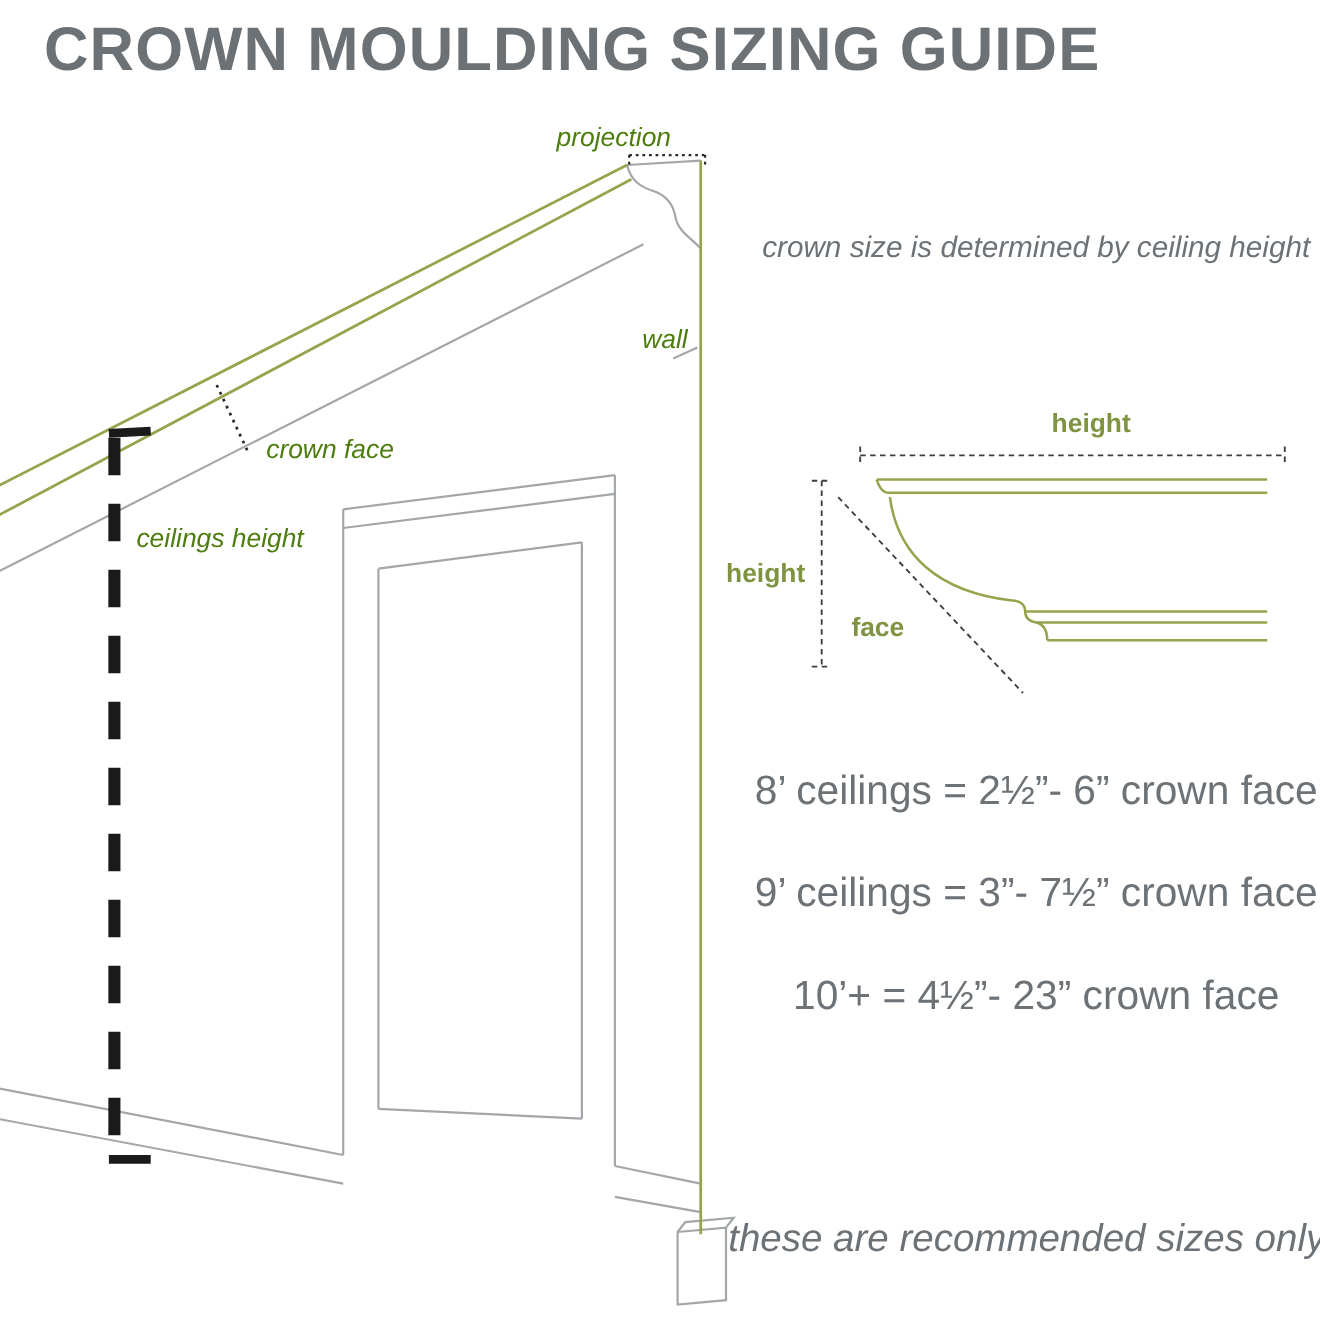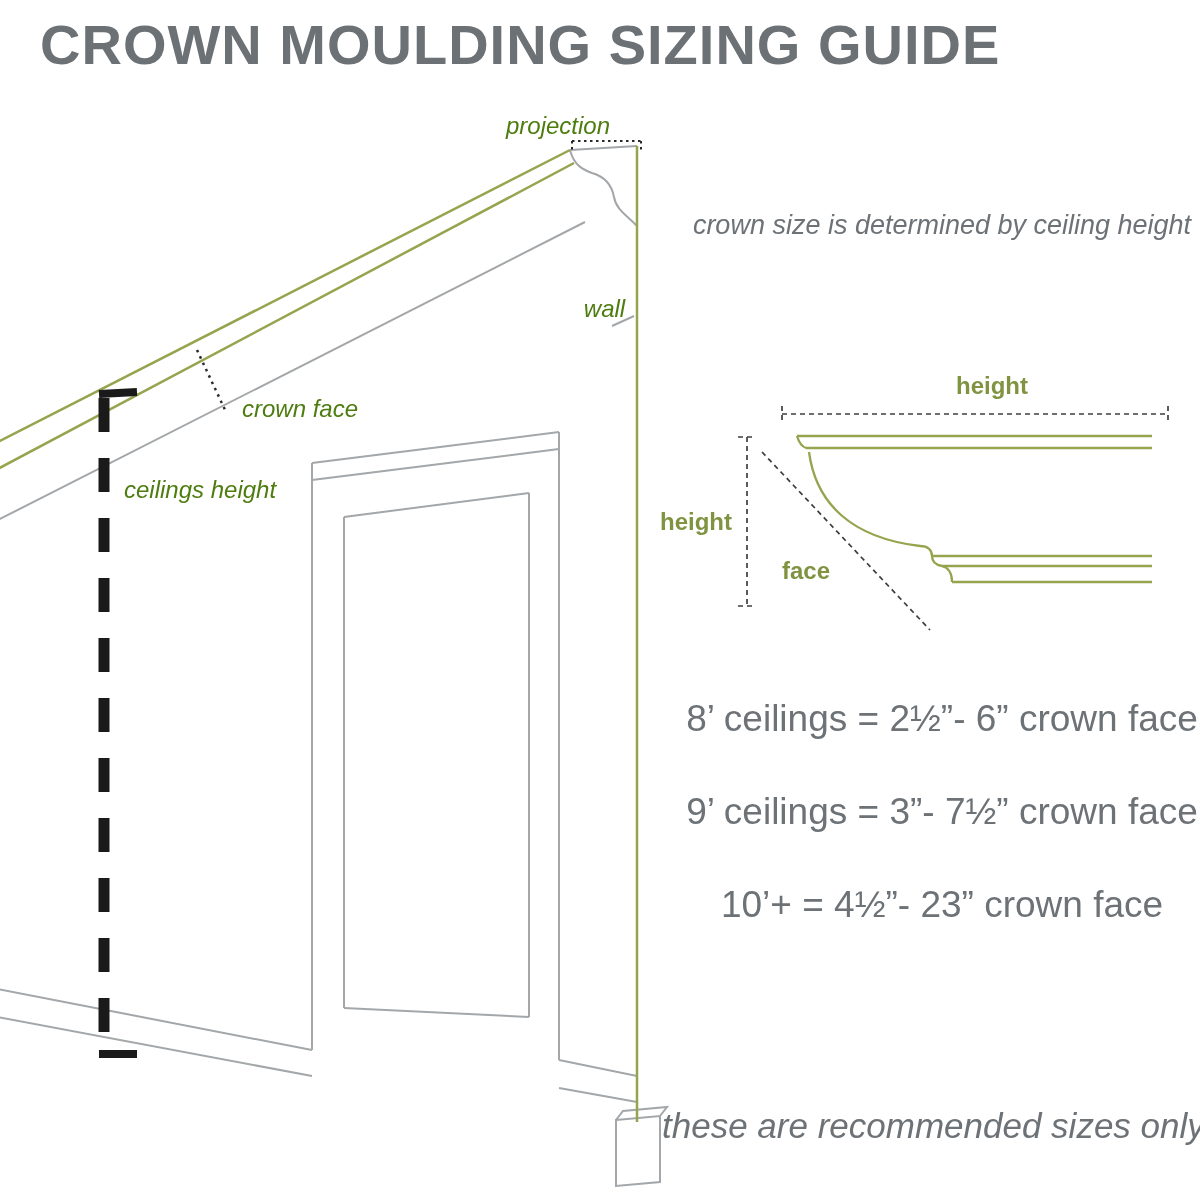--- a/index.html
+++ b/index.html
@@ -138,21 +138,21 @@
 <div class="abs small-label" style="left:230px;top:395px;">crown face</div>
 
 <div class="abs small-label" style="left:112px;top:476px;">ceilings height</div>
 
 <div class="abs subtitle">crown size is determined by ceiling height</div>
 
 <div class="abs green-label" style="left:880px;top:372px;width:200px;text-align:center;">height</div>
 
 <div class="abs green-label" style="left:620px;top:508px;width:100px;text-align:right;">height</div>
 
-<div class="abs green-label" style="left:744px;top:557px;width:100px;text-align:center;">face</div>
+<div class="abs green-label" style="left:762px;top:557px;width:100px;text-align:left;">face</div>
 
 <div class="abs size-rule" style="top:698px;">8’ ceilings = 2½”- 6” crown face</div>
 
 <div class="abs size-rule" style="top:791px;">9’ ceilings = 3”- 7½” crown face</div>
 
 <div class="abs size-rule" style="top:884px;">10’+ = 4½”- 23” crown face</div>
 
 <div class="abs footnote">these are recommended sizes only</div>
 
 </body></html>

